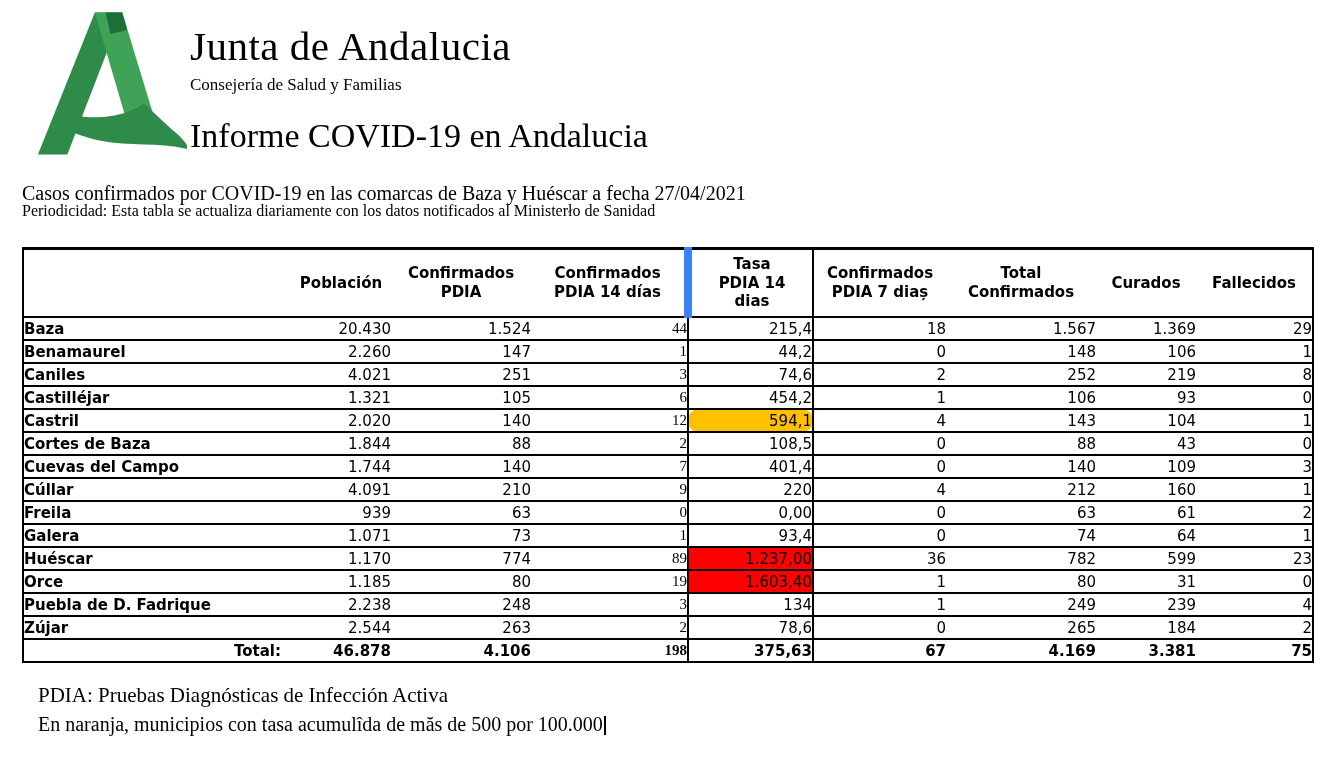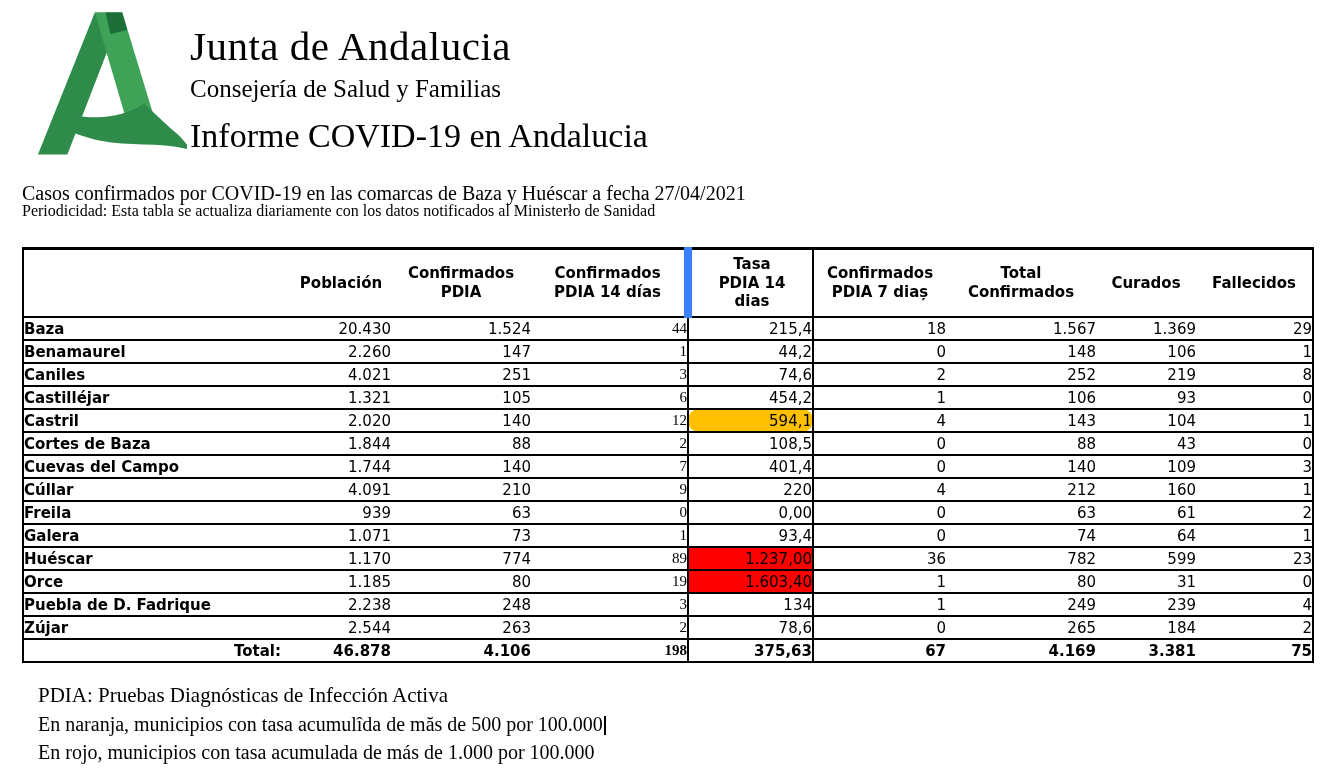--- a/index.html
+++ b/index.html
@@ -7,21 +7,21 @@
     width:1334px;height:780px;
     background:#ffffff;color:#000;
     font-family:"Liberation Serif", serif;
     position:relative;overflow:hidden;
   }
   .page{position:absolute;inset:0;}
 
   
   .logo{position:absolute;left:35px;top:12px;width:152px;height:143px;}
   .title{position:absolute;left:190px;top:22px;font-size:41px;letter-spacing:0.5px;}
-  .subtitle{position:absolute;left:190px;top:75px;font-size:25px;}
+  .subtitle{position:absolute;left:190px;top:75px;font-size:17px;}
   .report-title{position:absolute;left:190px;top:117px;font-size:34px;}
   .intro-line1{position:absolute;left:22px;top:158px;font-size:20px;margin-top:24px;}
   .intro-line2{position:absute;left:22px;top:202px;font-size:16px;}
   .intro-line2{position:absolute;}
 
   
   table.covid{
     position:absolute;left:22px;top:247px;width:1290px;
     border-collapse:collapse;table-layout:fixed;
     font-family:"DejaVu Sans","Liberation Sans",sans-serif;
@@ -273,15 +273,14 @@
           <td class="num col-c7">67</td>
           <td class="num col-tot">4.169</td>
           <td class="num col-cur">3.381</td>
           <td class="num col-fall">75</td>
         </tr>
       </tbody>
   </table>
 
   <div class="note1">PDIA: Pruebas Diagnósticas de Infección Activa</div>
   <div class="note2"><span>En naranja, municipios con tasa acumulîda de măs de 500 por 100.000</span><span class="cursor-bar"></span></div>
-  <div class="note3">En rojo, municipios con tasa acumulada de más de 1.000 por 100.000</div>
 
 </div>
 
 </body></html>

